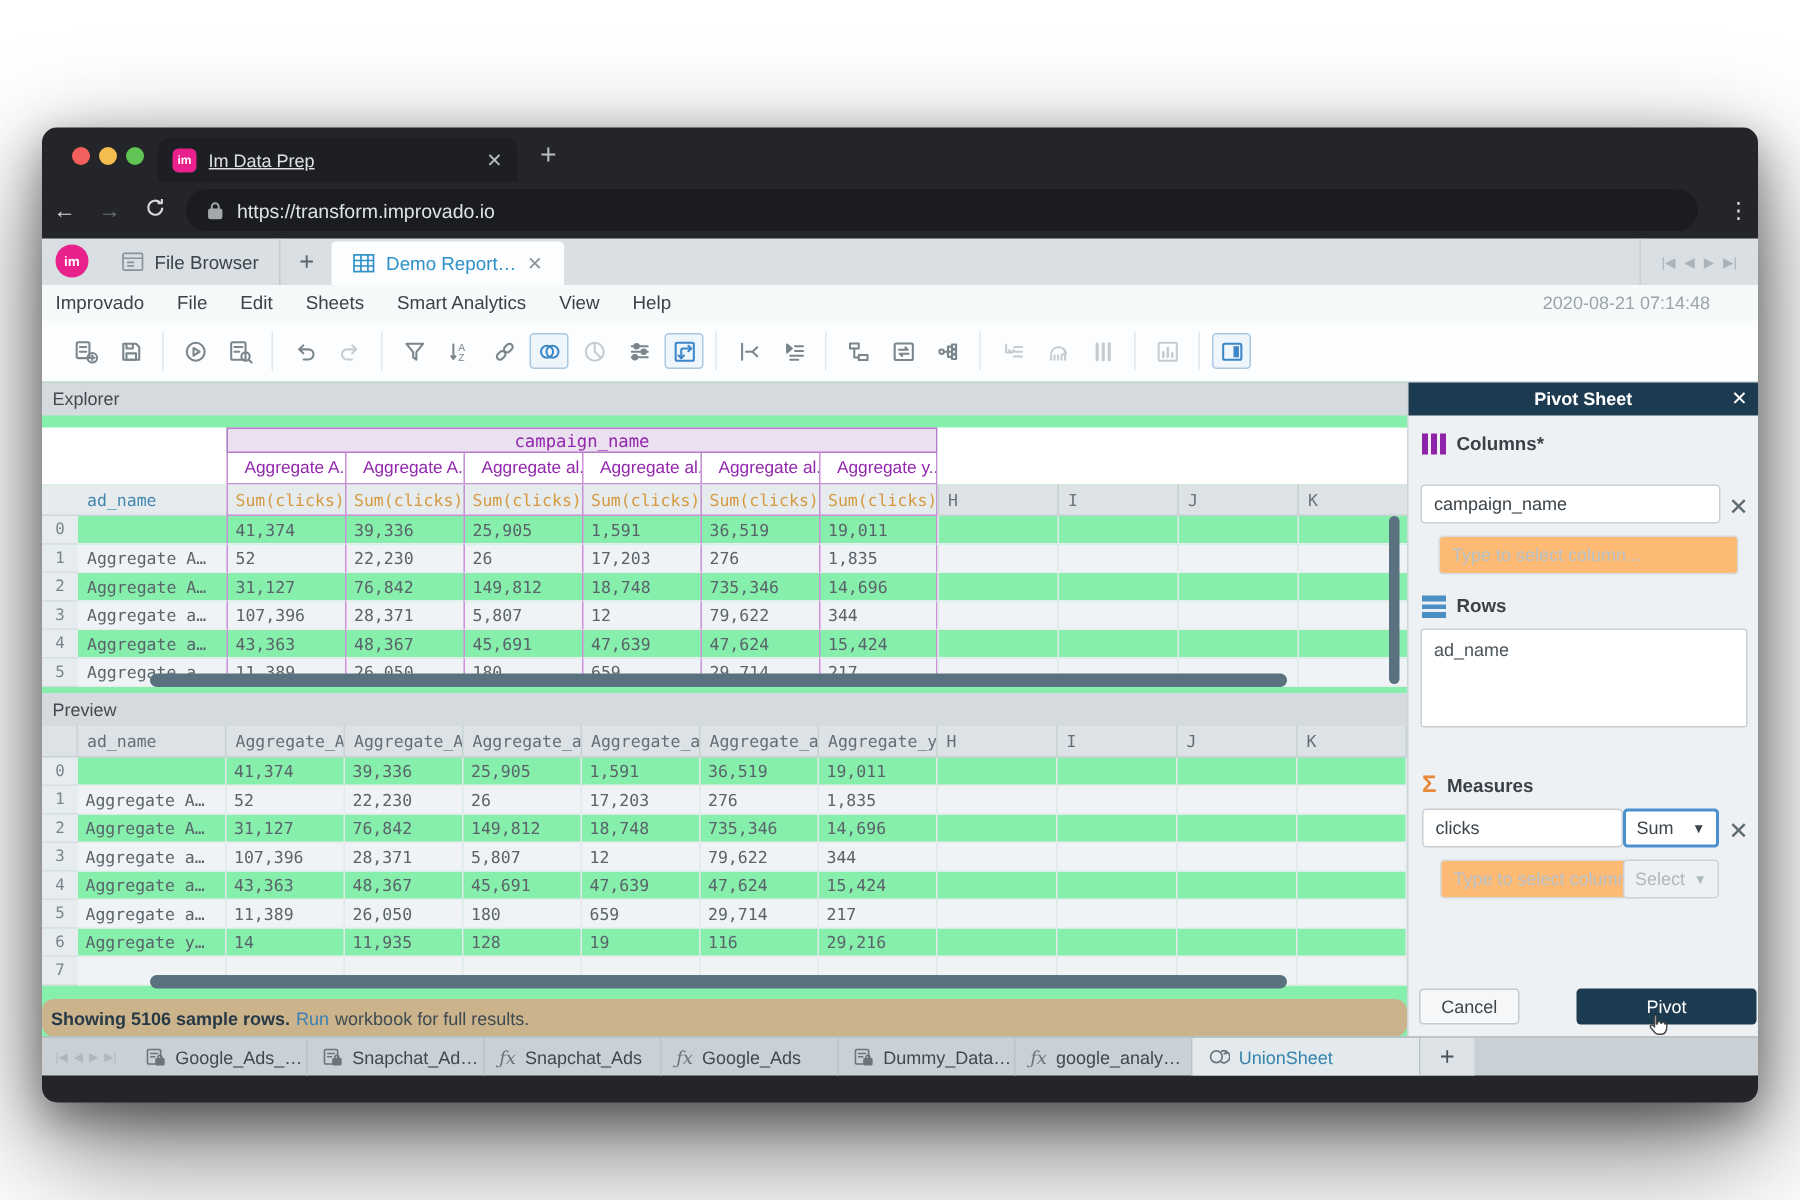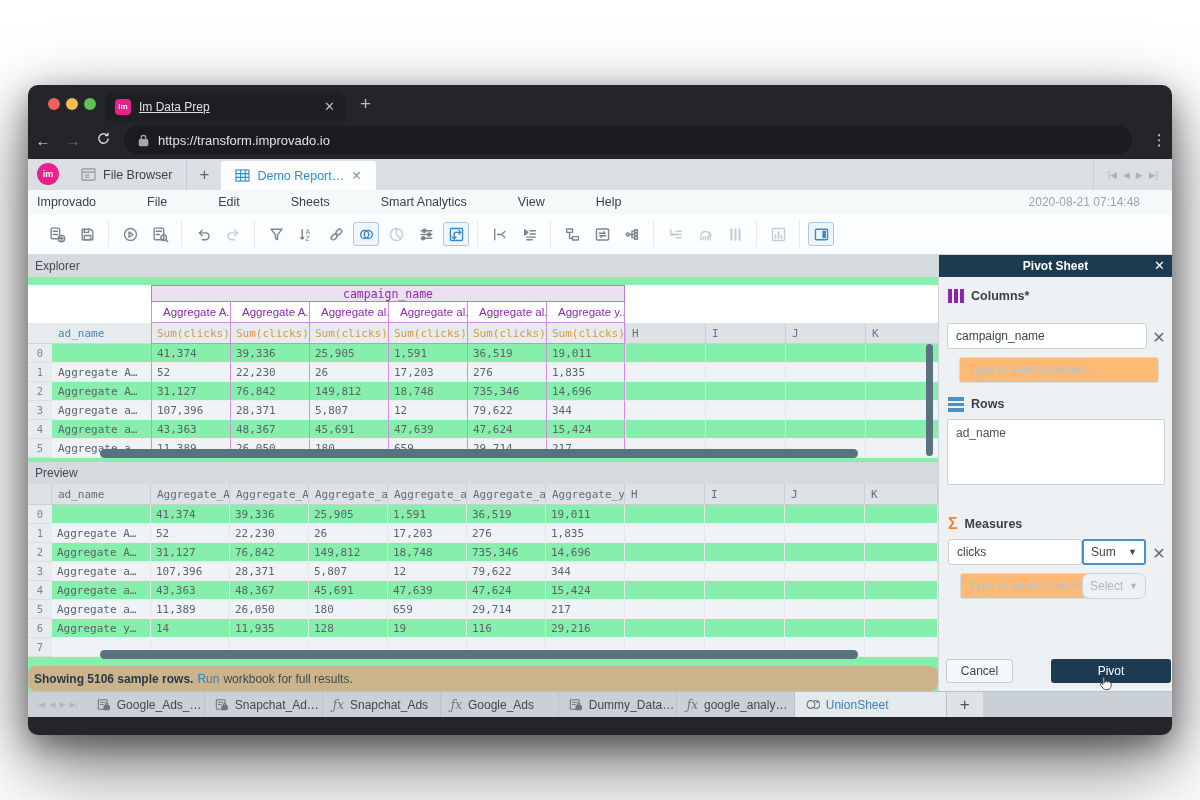--- a/index.html
+++ b/index.html
@@ -184,21 +184,21 @@
     </div>
     <div class="app-nav" id="app-history-nav">
         <span>|◀</span>
         <span>◀</span>
         <span>▶</span>
         <span>▶|</span>
       </div>
   </div>
 
   <div class="menubar">
-    <span id="menu-items" style="display:flex;gap:29px;">
+    <span id="menu-items" style="display:flex;">
         <span class="menu-item">Improvado</span>
         <span class="menu-item">File</span>
         <span class="menu-item">Edit</span>
         <span class="menu-item">Sheets</span>
         <span class="menu-item">Smart Analytics</span>
         <span class="menu-item">View</span>
         <span class="menu-item">Help</span>
       </span>
     <span class="timestamp">2020-08-21 07:14:48</span>
   </div>
@@ -637,21 +637,21 @@
           <span class="sigma">Σ</span>
           <span>Measures</span>
         </div>
         <input class="fld" style="top: 262px; left: 9px; width: 134px;" readonly="" value="clicks">
         <div class="dd focus" style="top:262px; left:143px; width:64px;">
           <span>Sum</span>
             <span class="caret">▼</span>
         </div>
         <span class="rm-x" style="top:267px; left:212px;">✕</span>
         <input class="fld ghost" style="top: 296px; left: 9px; width: 134px;" readonly="" placeholder="Type to select column...">
-        <div class="dd disabled" style="top:296px; left:143px; width:64px;border-radius:7px;">
+        <div class="dd disabled" style="top:296px; left:143px; width:64px;">
           <span>Select</span>
             <span class="caret">▼</span>
         </div>
 
         <div class="btn btn-cancel" style="top:382px; left:7px; width:67px;">
           <span>Cancel</span>
         </div>
         <div class="btn btn-pivot" style="top:382px; left:112px; width:120px;">
           <span>Pivot</span>
         </div>

